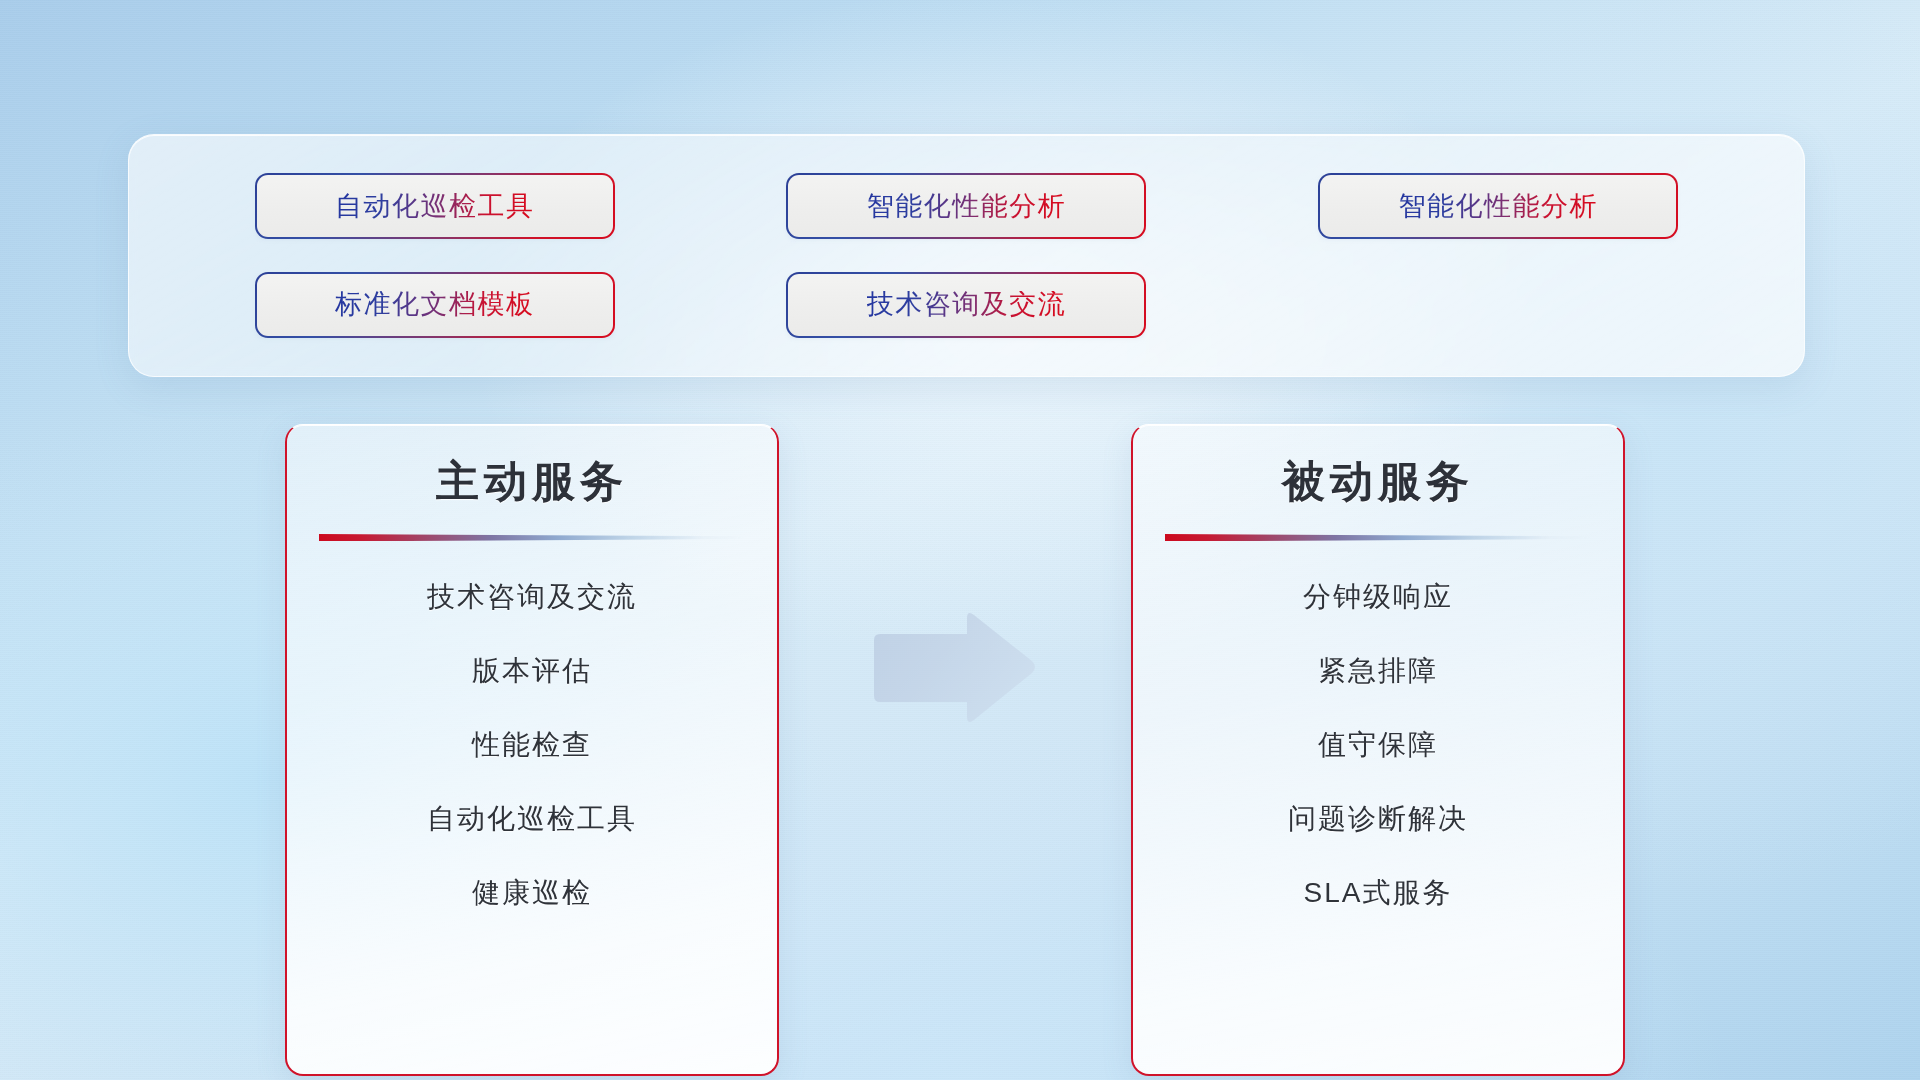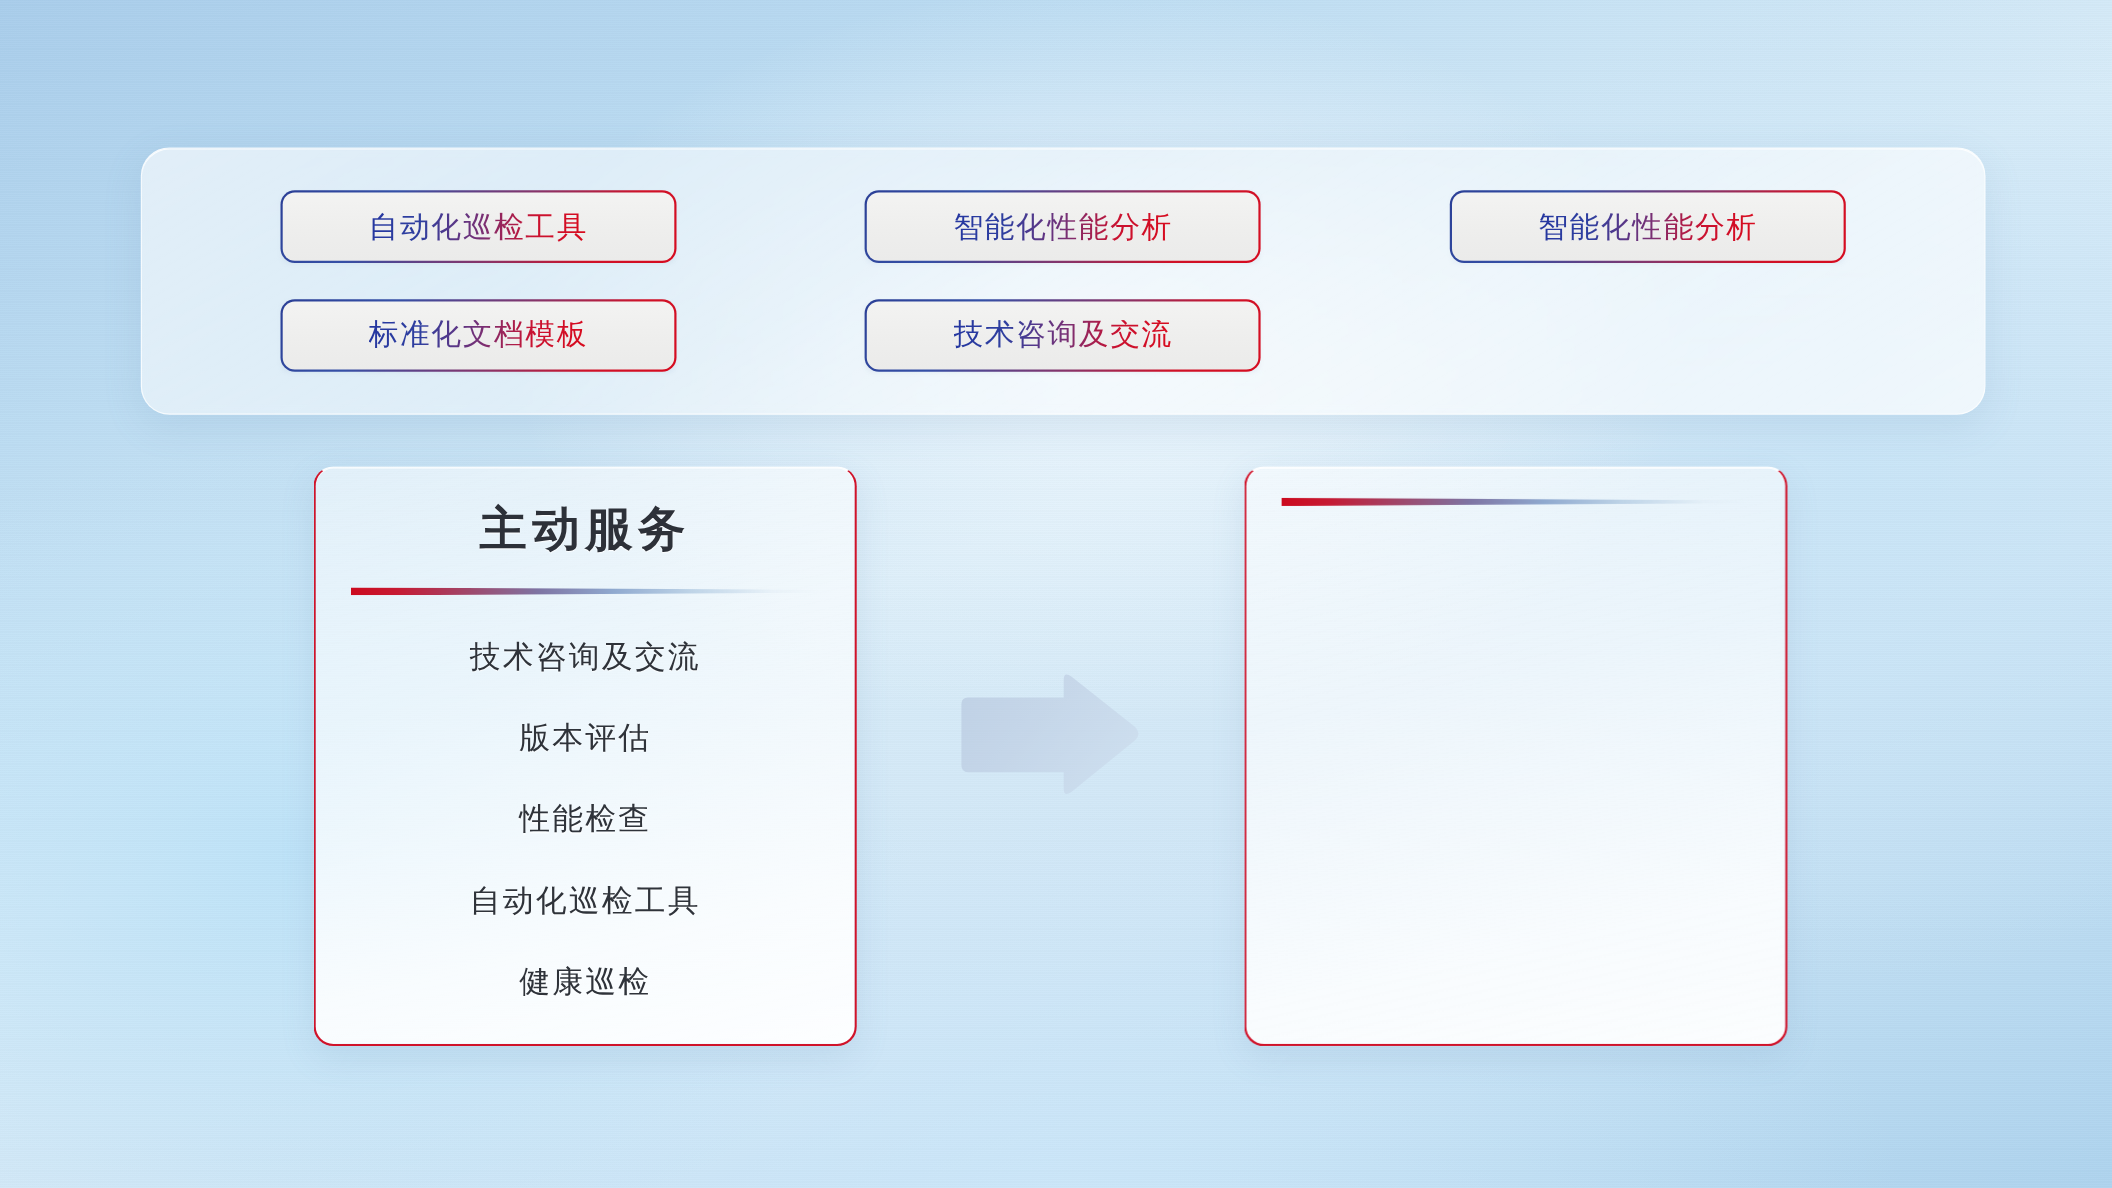--- a/index.html
+++ b/index.html
@@ -96,21 +96,21 @@
     color: transparent;
     -webkit-text-fill-color: transparent;
     white-space: nowrap;
   }
 
   
   .card {
     position: absolute;
     top: 424px;
     width: 494px;
-    height: 527px;
+    height: 652px;
     border-radius: 18px;
     background: linear-gradient(168deg, rgba(255,255,255,0.50) 0%, rgba(255,255,255,0.62) 38%, rgba(255,255,255,0.88) 78%, rgba(255,255,255,0.94) 100%);
     border-left: 2px solid #d0132a;
     border-right: 2px solid #d0132a;
     border-bottom: 2px solid #d0132a;
     border-top: 1px solid rgba(255,255,255,0.85);
     box-shadow: 0 10px 30px rgba(110,150,185,0.16), inset 0 1px 0 rgba(255,255,255,0.9);
     box-sizing: border-box;
     overflow: hidden;
   }
@@ -221,18 +221,26 @@
           <stop offset="0%" stop-color="#b3c3dc"></stop>
           <stop offset="45%" stop-color="#bccbe1"></stop>
           <stop offset="100%" stop-color="#c9d8ea"></stop>
         </linearGradient>
       </defs>
       <path d="M12 32 Q12 26 18 26 L105 26 L105 10 Q105 2 112 7 L170 53 Q176 59 170 65 L112 112 Q105 117 105 109 L105 94 L18 94 Q12 94 12 88 Z" fill="url(#arrowGrad)"></path>
     </svg>
   </div>
 
   <div class="card right">
+    <div class="card-title">被动服务</div>
     <div class="card-divider">
         <div class="bar"></div>
       </div>
+    <div class="card-items">
+      <div class="card-item">分钟级响应</div>
+      <div class="card-item">紧急排障</div>
+      <div class="card-item">值守保障</div>
+      <div class="card-item">问题诊断解决</div>
+      <div class="card-item">SLA式服务</div>
+    </div>
   </div>
 
 </div>
 
 </body></html>

